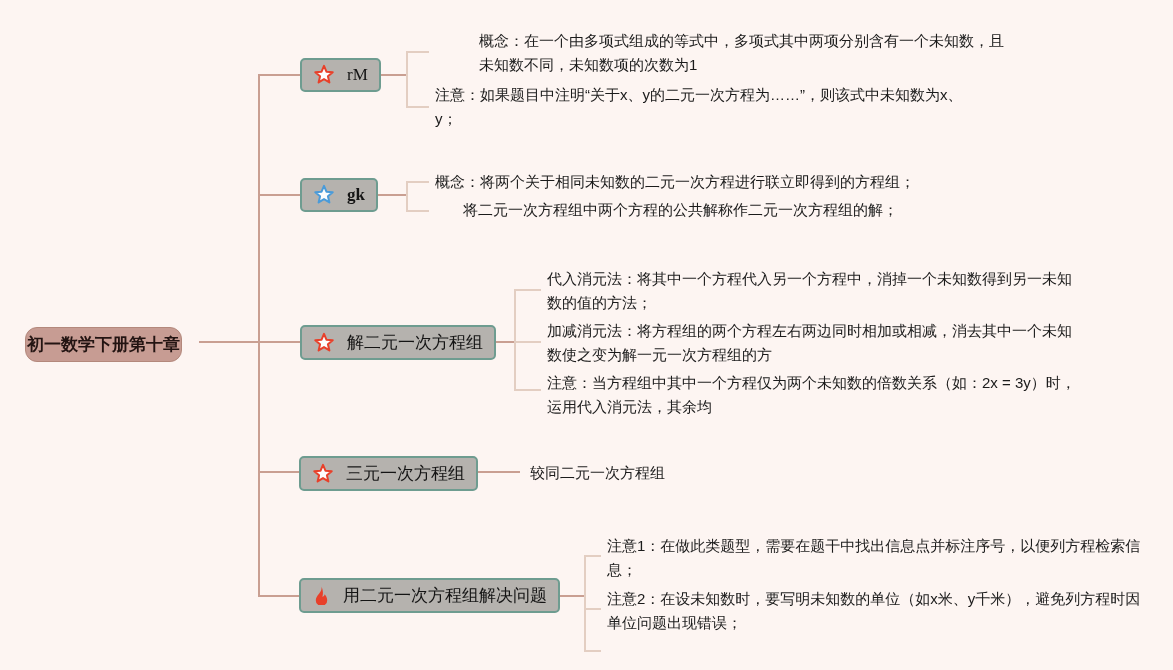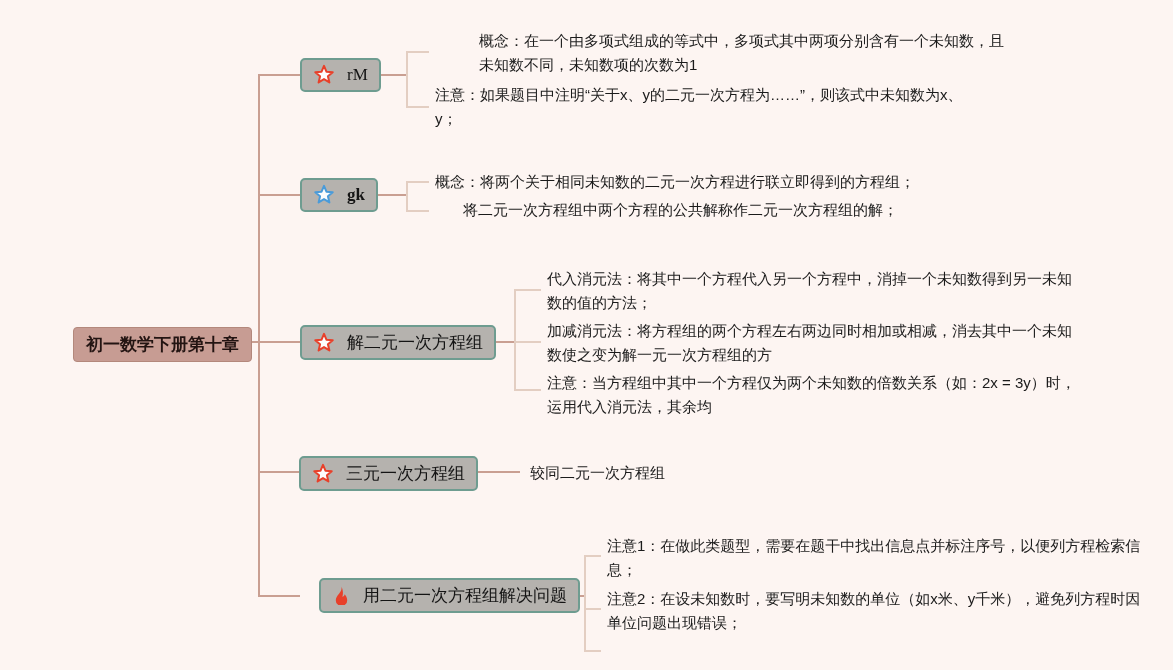--- a/index.html
+++ b/index.html
@@ -26,26 +26,25 @@
     font-size:17px;color:#141414;
     font-family:"Liberation Serif","DejaVu Serif",serif;
     white-space:nowrap;
     box-sizing:border-box;
   }
   .node .icon{flex:0 0 auto;display:block;}
   .root-node{
     position:absolute;
     background:#c79c93;
     border:1px solid #b3887c;
-    border-radius:4px;
-    padding:5px 12px;
+    border-radius:12px;
+    padding:5px 1px;
     font-size:17px;font-weight:bold;color:#231412;
     white-space:nowrap;
     box-sizing:border-box;
-    margin-left:48px;
   }
   
   .leaf{
     position:absolute;
     font-size:15px;line-height:24px;color:#1b1b1b;
     white-space:pre;
     font-family:"Liberation Sans","DejaVu Sans",sans-serif;
   }
 </style>
 </head>
@@ -108,21 +107,21 @@
     <span>解二元一次方程组</span>
   </div>
 
   <div class="node" style="left:299px;top:456px;">
     <svg class="icon" width="22" height="22" viewBox="0 0 24 24">
       <polygon points="12,2 14.65,8.36 21.51,8.91 16.28,13.39 17.88,20.09 12,16.5 6.12,20.09 7.72,13.39 2.49,8.91 9.35,8.36" fill="#fdfdfd" stroke-width="2.2" stroke-linejoin="round" stroke="#e8402a"></polygon>
     </svg>
     <span>三元一次方程组</span>
   </div>
 
-  <div class="node" style="left:299px;top:578px;margin-left:20px;">
+  <div class="node" style="left:299px;top:578px;">
     <svg class="icon" width="19" height="19" viewBox="0 0 20 20">
       <path d="M10 0.5 C10.6 3.6 9.2 5.9 7.4 8.1 C5.5 10.4 4 12.4 4 14.9 a6 6.2 0 0 0 12 0 C16 12.2 14.6 10.2 13.4 8.6 C13 10 12.2 10.9 10.9 11.4 C12 8.2 11.6 4.3 10 0.5 Z" fill="#e8402a"></path>
     </svg>
     <span>用二元一次方程组解决问题</span>
   </div>
 
   <div class="leaf" style="left:435px;top:29px;margin-left:44px;">概念：在一个由多项式组成的等式中，多项式其中两项分别含有一个未知数，且
 未知数不同，未知数项的次数为1</div>
   <div class="leaf" style="left:435px;top:170px;">概念：将两个关于相同未知数的二元一次方程进行联立即得到的方程组；</div>
 

